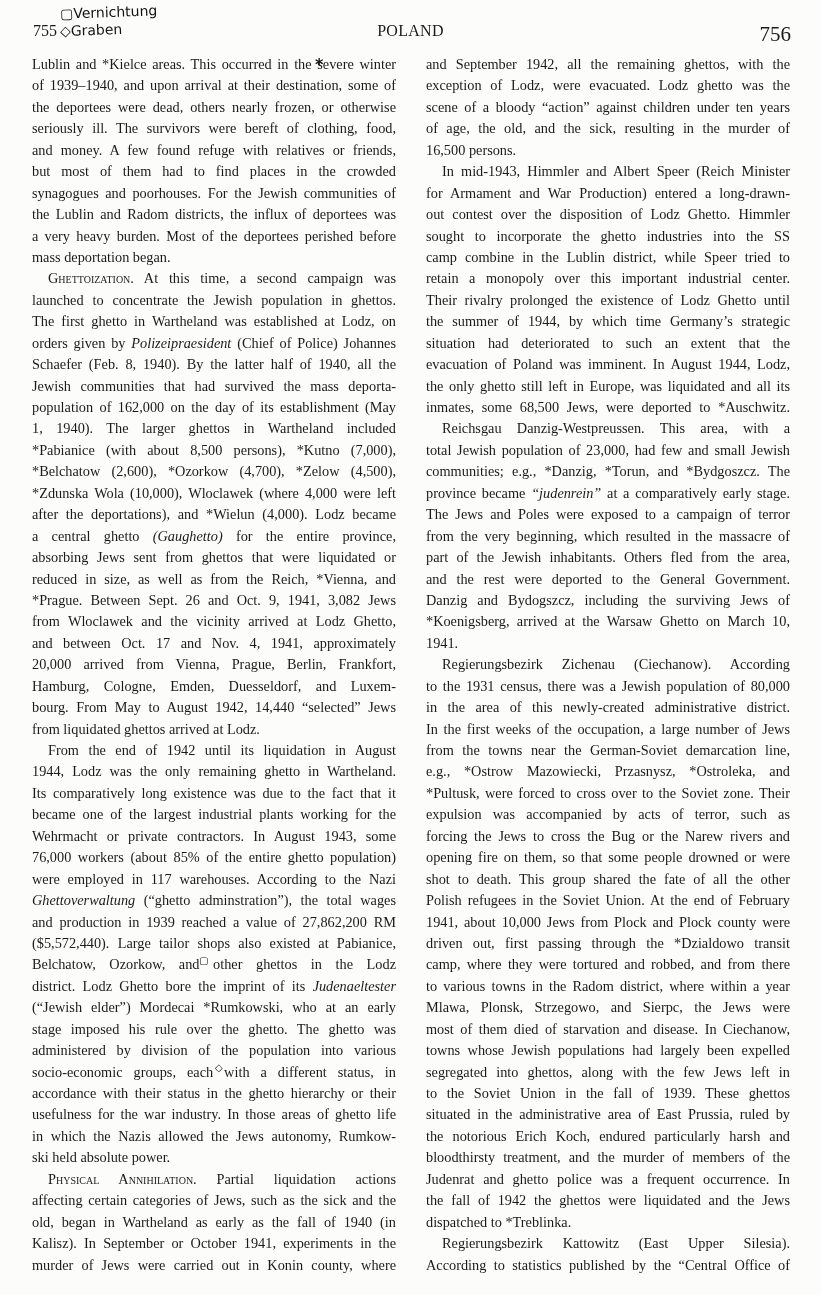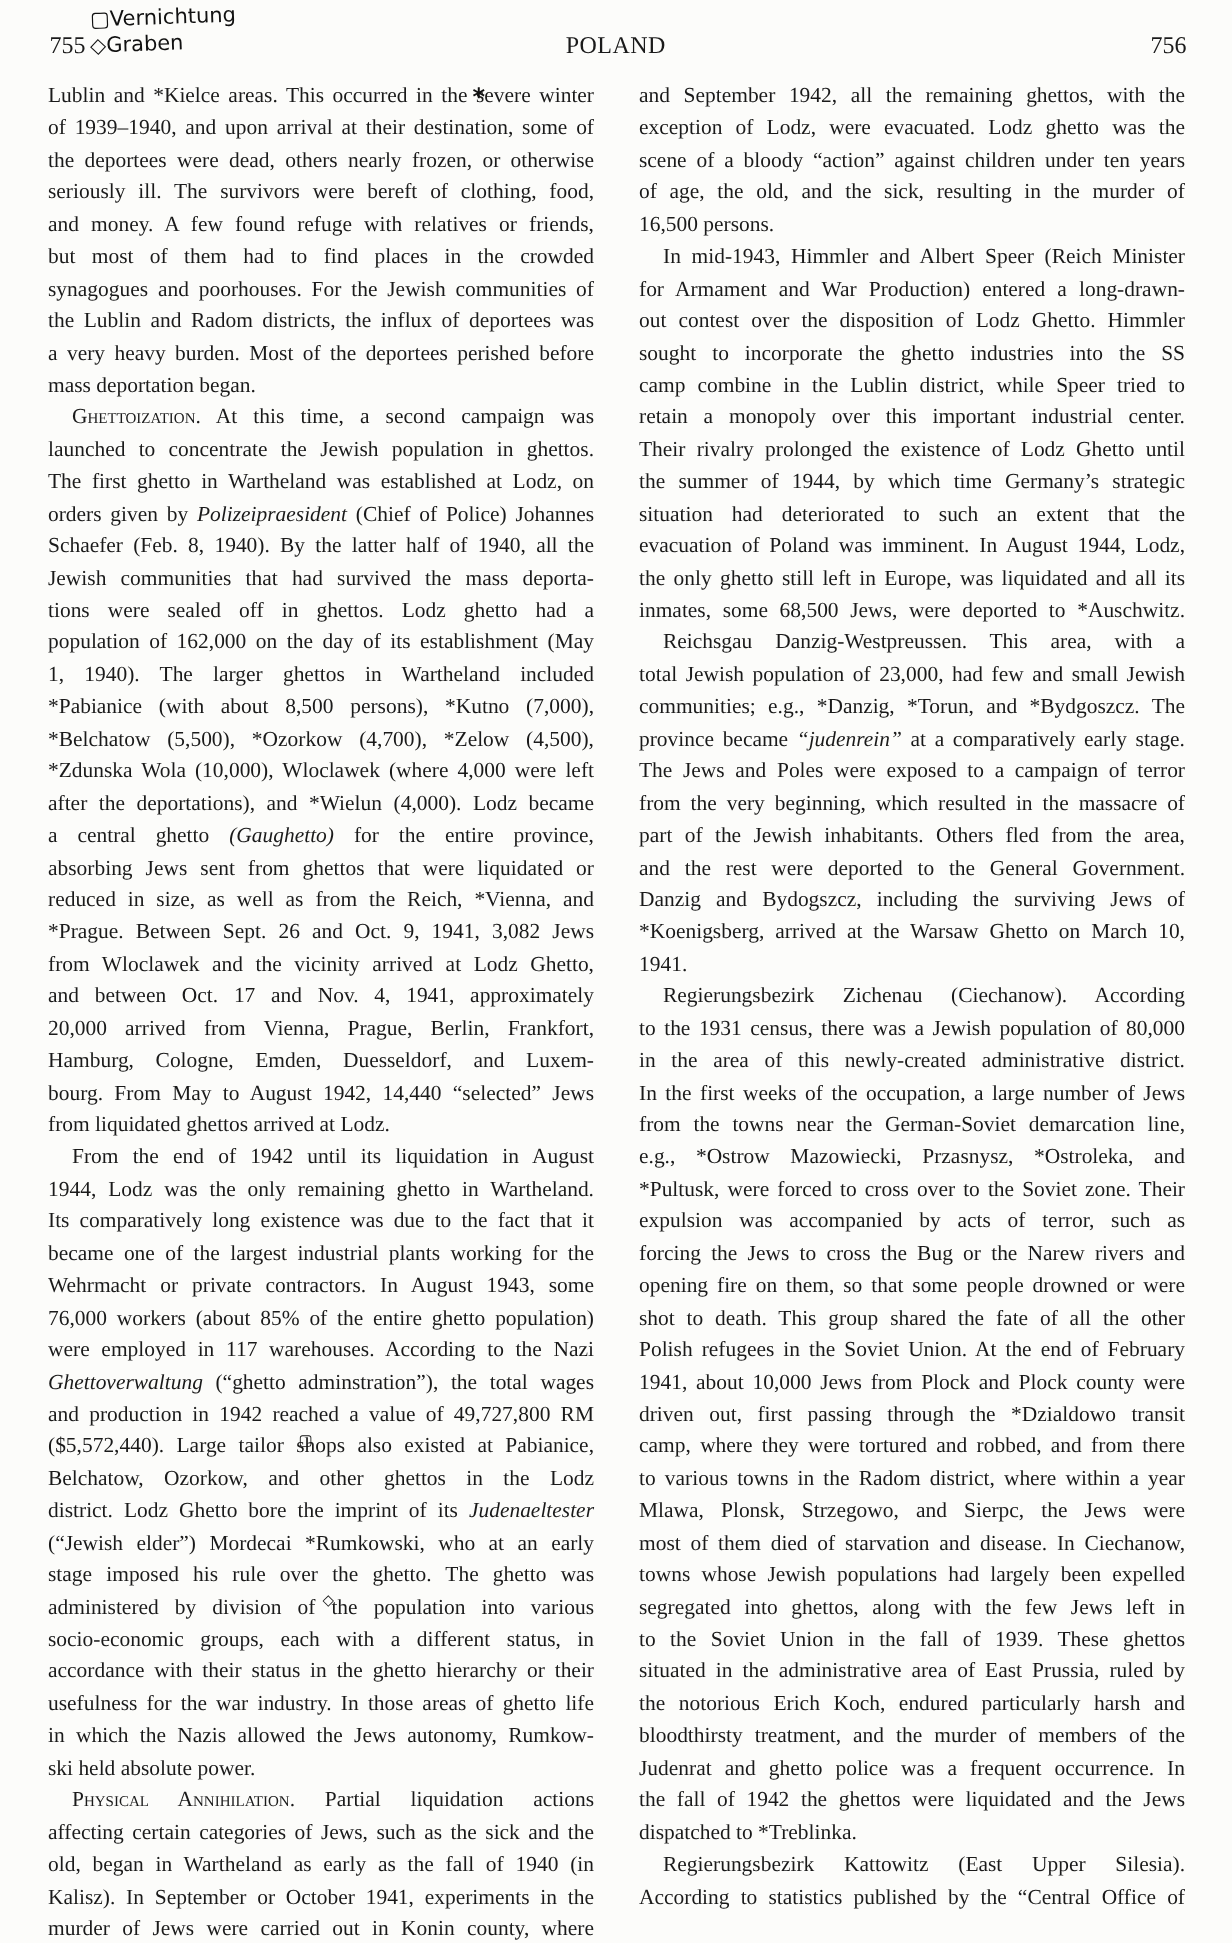--- a/index.html
+++ b/index.html
@@ -2,21 +2,21 @@
 <html><head>
 <meta charset="utf-8">
 <style>
   html, body { margin: 0; padding: 0; }
   body {
     width: 821px; height: 1295px; background: #fcfcfa; position: relative; overflow: hidden;
     font-family: "Liberation Serif", "DejaVu Serif", serif; color: #1a1a1a;
   }
   .header { position: absolute; top: 22px; left: 0; width: 821px; height: 24px; }
   .pnum-left { position: absolute; left: 33px; top: 0; font-size: 16px; }
-  .pnum-right { position: absolute; right: 30px; top: 0; font-size: 16px; }
+  .pnum-right { position: absolute; right: 30px; top: 0; font-size: 21px; }
   .running-title { position: absolute; left: 0; width: 821px; text-align: center; top: 0; font-size: 16px; letter-spacing: 0.3px; }
   .hw { position: absolute; font-family: "DejaVu Sans", sans-serif; font-size: 14px; color: #111; transform: rotate(-2deg); }
   .hw1 { left: 60px; top: 4px; }
   .hw2 { left: 60px; top: 22px; }
   .col { position: absolute; top: 54px; width: 364px; }
   .col-left { left: 32px; }
   .col-right { left: 426px; }
   .ln {
     display: block; height: 21.45px; line-height: 21.45px; font-size: 14.3px;
     text-align: justify; text-align-last: justify; white-space: nowrap; overflow: visible;
@@ -48,46 +48,45 @@
     <span class="ln">synagogues and poorhouses. For the Jewish communities of</span>
     <span class="ln">the Lublin and Radom districts, the influx of deportees was</span>
     <span class="ln">a very heavy burden. Most of the deportees perished before</span>
     <span class="ln last">mass deportation began.</span>
     <span class="ln ind"><span class="sc">Ghettoization.</span> At this time, a second campaign was</span>
     <span class="ln">launched to concentrate the Jewish population in ghettos.</span>
     <span class="ln">The first ghetto in Wartheland was established at Lodz, on</span>
     <span class="ln">orders given by <i>Polizeipraesident</i> (Chief of Police) Johannes</span>
     <span class="ln">Schaefer (Feb. 8, 1940). By the latter half of 1940, all the</span>
     <span class="ln">Jewish communities that had survived the mass deporta-</span>
-    <span class="ln">tions were sealed off in ghettos. Lodz ghetto had a</span>
     <span class="ln">population of 162,000 on the day of its establishment (May</span>
     <span class="ln">1, 1940). The larger ghettos in Wartheland included</span>
     <span class="ln">*Pabianice (with about 8,500 persons), *Kutno (7,000),</span>
-    <span class="ln">*Belchatow (5,500), *Ozorkow (4,700), *Zelow (4,500),</span>
+    <span class="ln">*Belchatow (2,600), *Ozorkow (4,700), *Zelow (4,500),</span>
     <span class="ln">*Zdunska Wola (10,000), Wloclawek (where 4,000 were left</span>
     <span class="ln">after the deportations), and *Wielun (4,000). Lodz became</span>
     <span class="ln">a central ghetto <i>(Gaughetto)</i> for the entire province,</span>
     <span class="ln">absorbing Jews sent from ghettos that were liquidated or</span>
     <span class="ln">reduced in size, as well as from the Reich, *Vienna, and</span>
     <span class="ln">*Prague. Between Sept. 26 and Oct. 9, 1941, 3,082 Jews</span>
     <span class="ln">from Wloclawek and the vicinity arrived at Lodz Ghetto,</span>
     <span class="ln">and between Oct. 17 and Nov. 4, 1941, approximately</span>
     <span class="ln">20,000 arrived from Vienna, Prague, Berlin, Frankfort,</span>
     <span class="ln">Hamburg, Cologne, Emden, Duesseldorf, and Luxem-</span>
     <span class="ln">bourg. From May to August 1942, 14,440 “selected” Jews</span>
     <span class="ln last">from liquidated ghettos arrived at Lodz.</span>
     <span class="ln ind">From the end of 1942 until its liquidation in August</span>
     <span class="ln">1944, Lodz was the only remaining ghetto in Wartheland.</span>
     <span class="ln">Its comparatively long existence was due to the fact that it</span>
     <span class="ln">became one of the largest industrial plants working for the</span>
     <span class="ln">Wehrmacht or private contractors. In August 1943, some</span>
     <span class="ln">76,000 workers (about 85% of the entire ghetto population)</span>
     <span class="ln">were employed in 117 warehouses. According to the Nazi</span>
     <span class="ln"><i>Ghettoverwaltung</i> (“ghetto adminstration”), the total wages</span>
-    <span class="ln">and production in 1942 reached a value of 49,727,800 RM</span>
+    <span class="ln">and production in 1939 reached a value of 27,862,200 RM</span>
     <span class="ln">($5,572,440). Large tailor shops also existed at Pabianice,</span>
     <span class="ln">Belchatow, Ozorkow, and other ghettos in the Lodz</span>
     <span class="ln">district. Lodz Ghetto bore the imprint of its <i>Judenaeltester</i></span>
     <span class="ln">(“Jewish elder”) Mordecai *Rumkowski, who at an early</span>
     <span class="ln">stage imposed his rule over the ghetto. The ghetto was</span>
     <span class="ln">administered by division of the population into various</span>
     <span class="ln">socio-economic groups, each with a different status, in</span>
     <span class="ln">accordance with their status in the ghetto hierarchy or their</span>
     <span class="ln">usefulness for the war industry. In those areas of ghetto life</span>
     <span class="ln">in which the Nazis allowed the Jews autonomy, Rumkow-</span>

